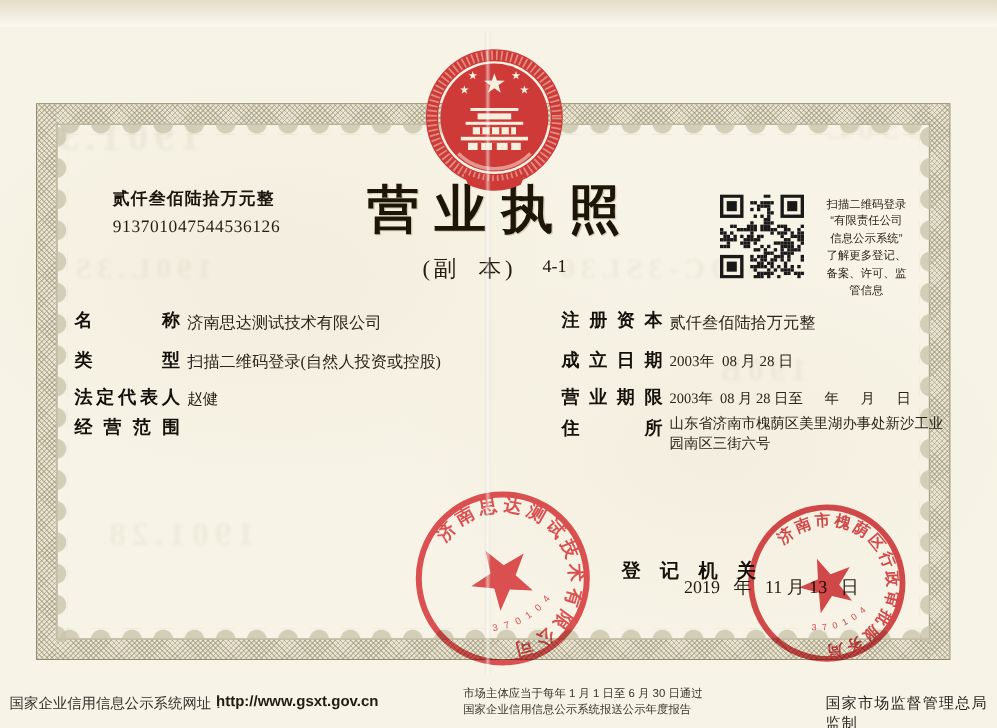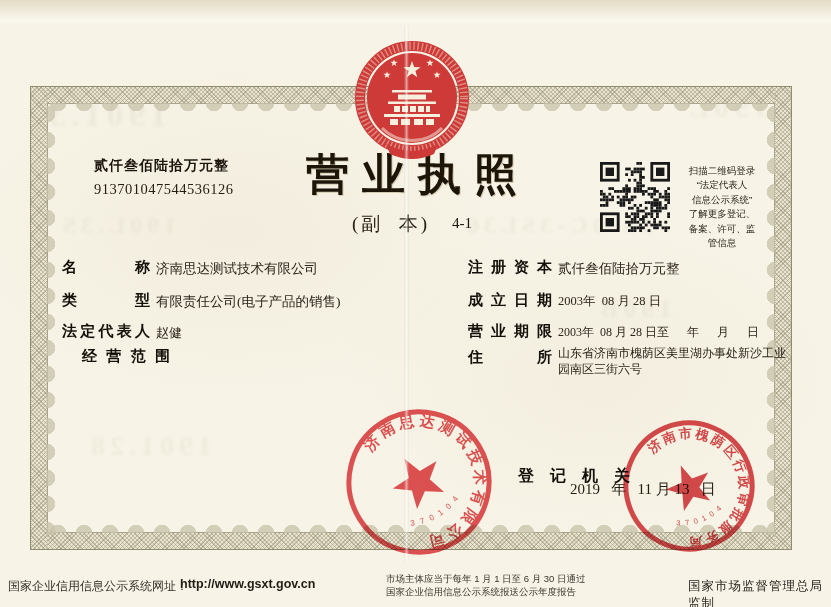--- a/index.html
+++ b/index.html
@@ -65,21 +65,21 @@
   
   .frow{position:absolute;z-index:5;}
   .jlabel{display:inline-block;font-weight:bold;font-size:15px;color:#14100a;
     text-align:justify;text-align-last:justify;}
   .lw{width:88px;} .rw{width:84px;}
   .fval{position:absolute;font-family:"Liberation Serif",serif;color:#2b241a;z-index:5;}
   .pre{white-space:pre;}
   #lbl-name{left:62px;top:258px;} #val-name{left:156px;top:260px;font-size:13.5px;}
   #lbl-type{left:62px;top:291px;} #val-type{left:156px;top:293px;font-size:13.5px;}
   #lbl-rep{left:62px;top:322px;}  #val-rep{left:156px;top:324px;font-size:13px;}
-  #lbl-scope{left:62px;top:347px;margin-left:20px;}
+  #lbl-scope{left:62px;top:347px;}
   #val-scope{left:156px;top:346px;width:278px;font-size:10.5px;line-height:1.3;}
   #lbl-capital{left:468px;top:258px;font-family:Liberation Serif, serif;} #val-capital{left:558px;top:260px;font-size:13.5px;}
   #lbl-est{left:468px;top:291px;}     #val-est{left:558px;top:293px;font-size:12.5px;}
   #lbl-term{left:468px;top:322px;}    #val-term{left:558px;top:324px;font-size:12px;}
   #lbl-addr{left:468px;top:348px;}
   #val-addr{left:558px;top:346px;width:232px;font-size:12px;line-height:1.32;}
 
   
   #reg-label{left:518px;top:466px;width:112px;z-index:5;}
   #reg-date{left:570px;top:480px;font-size:15px;font-family:"Liberation Serif",serif;
@@ -360,31 +360,31 @@
       <rect x="5.6" y="5.6" width="8.399999999999999" height="8.399999999999999" fill="#191919"></rect>
       <rect x="50.4" y="0" width="19.599999999999998" height="19.599999999999998" fill="#191919"></rect>
       <rect x="53.199999999999996" y="2.8" width="14" height="14" fill="#f6f2e4"></rect>
       <rect x="56" y="5.6" width="8.399999999999999" height="8.399999999999999" fill="#191919"></rect>
       <rect x="0" y="50.4" width="19.599999999999998" height="19.599999999999998" fill="#191919"></rect>
       <rect x="2.8" y="53.199999999999996" width="14" height="14" fill="#f6f2e4"></rect>
       <rect x="5.6" y="56" width="8.399999999999999" height="8.399999999999999" fill="#191919"></rect>
     </svg>
   <div class="abs" id="qr-note">
     <div>扫描二维码登录</div>
-    <div>“法定代表人</div>
+    <div>“有限责任公司</div>
     <div>信息公示系统”</div>
     <div>了解更多登记、</div>
     <div>备案、许可、监</div>
     <div>管信息</div>
   </div>
 
   <div class="frow" id="lbl-name"><span class="jlabel lw">名称</span></div>
   <div class="fval" id="val-name">济南思达测试技术有限公司</div>
   <div class="frow" id="lbl-type"><span class="jlabel lw">类型</span></div>
-  <div class="fval" id="val-type">有限责任公司(电子产品的销售)</div>
+  <div class="fval" id="val-type">扫描二维码登录(自然人投资或控股)</div>
   <div class="frow" id="lbl-rep"><span class="jlabel lw">法定代表人</span></div>
   <div class="fval" id="val-rep">赵健</div>
   <div class="frow" id="lbl-scope"><span class="jlabel lw">经营范围</span></div>
 
   <div class="frow" id="lbl-capital"><span class="jlabel rw">注册资本</span></div>
   <div class="fval pre" id="val-capital">贰仟叁佰陆拾万元整</div>
   <div class="frow" id="lbl-est"><span class="jlabel rw">成立日期</span></div>
   <div class="fval pre" id="val-est">2003年  08 月 28 日</div>
   <div class="frow" id="lbl-term"><span class="jlabel rw">营业期限</span></div>
   <div class="fval pre" id="val-term">2003年  08 月 28 日至      年      月      日</div>

